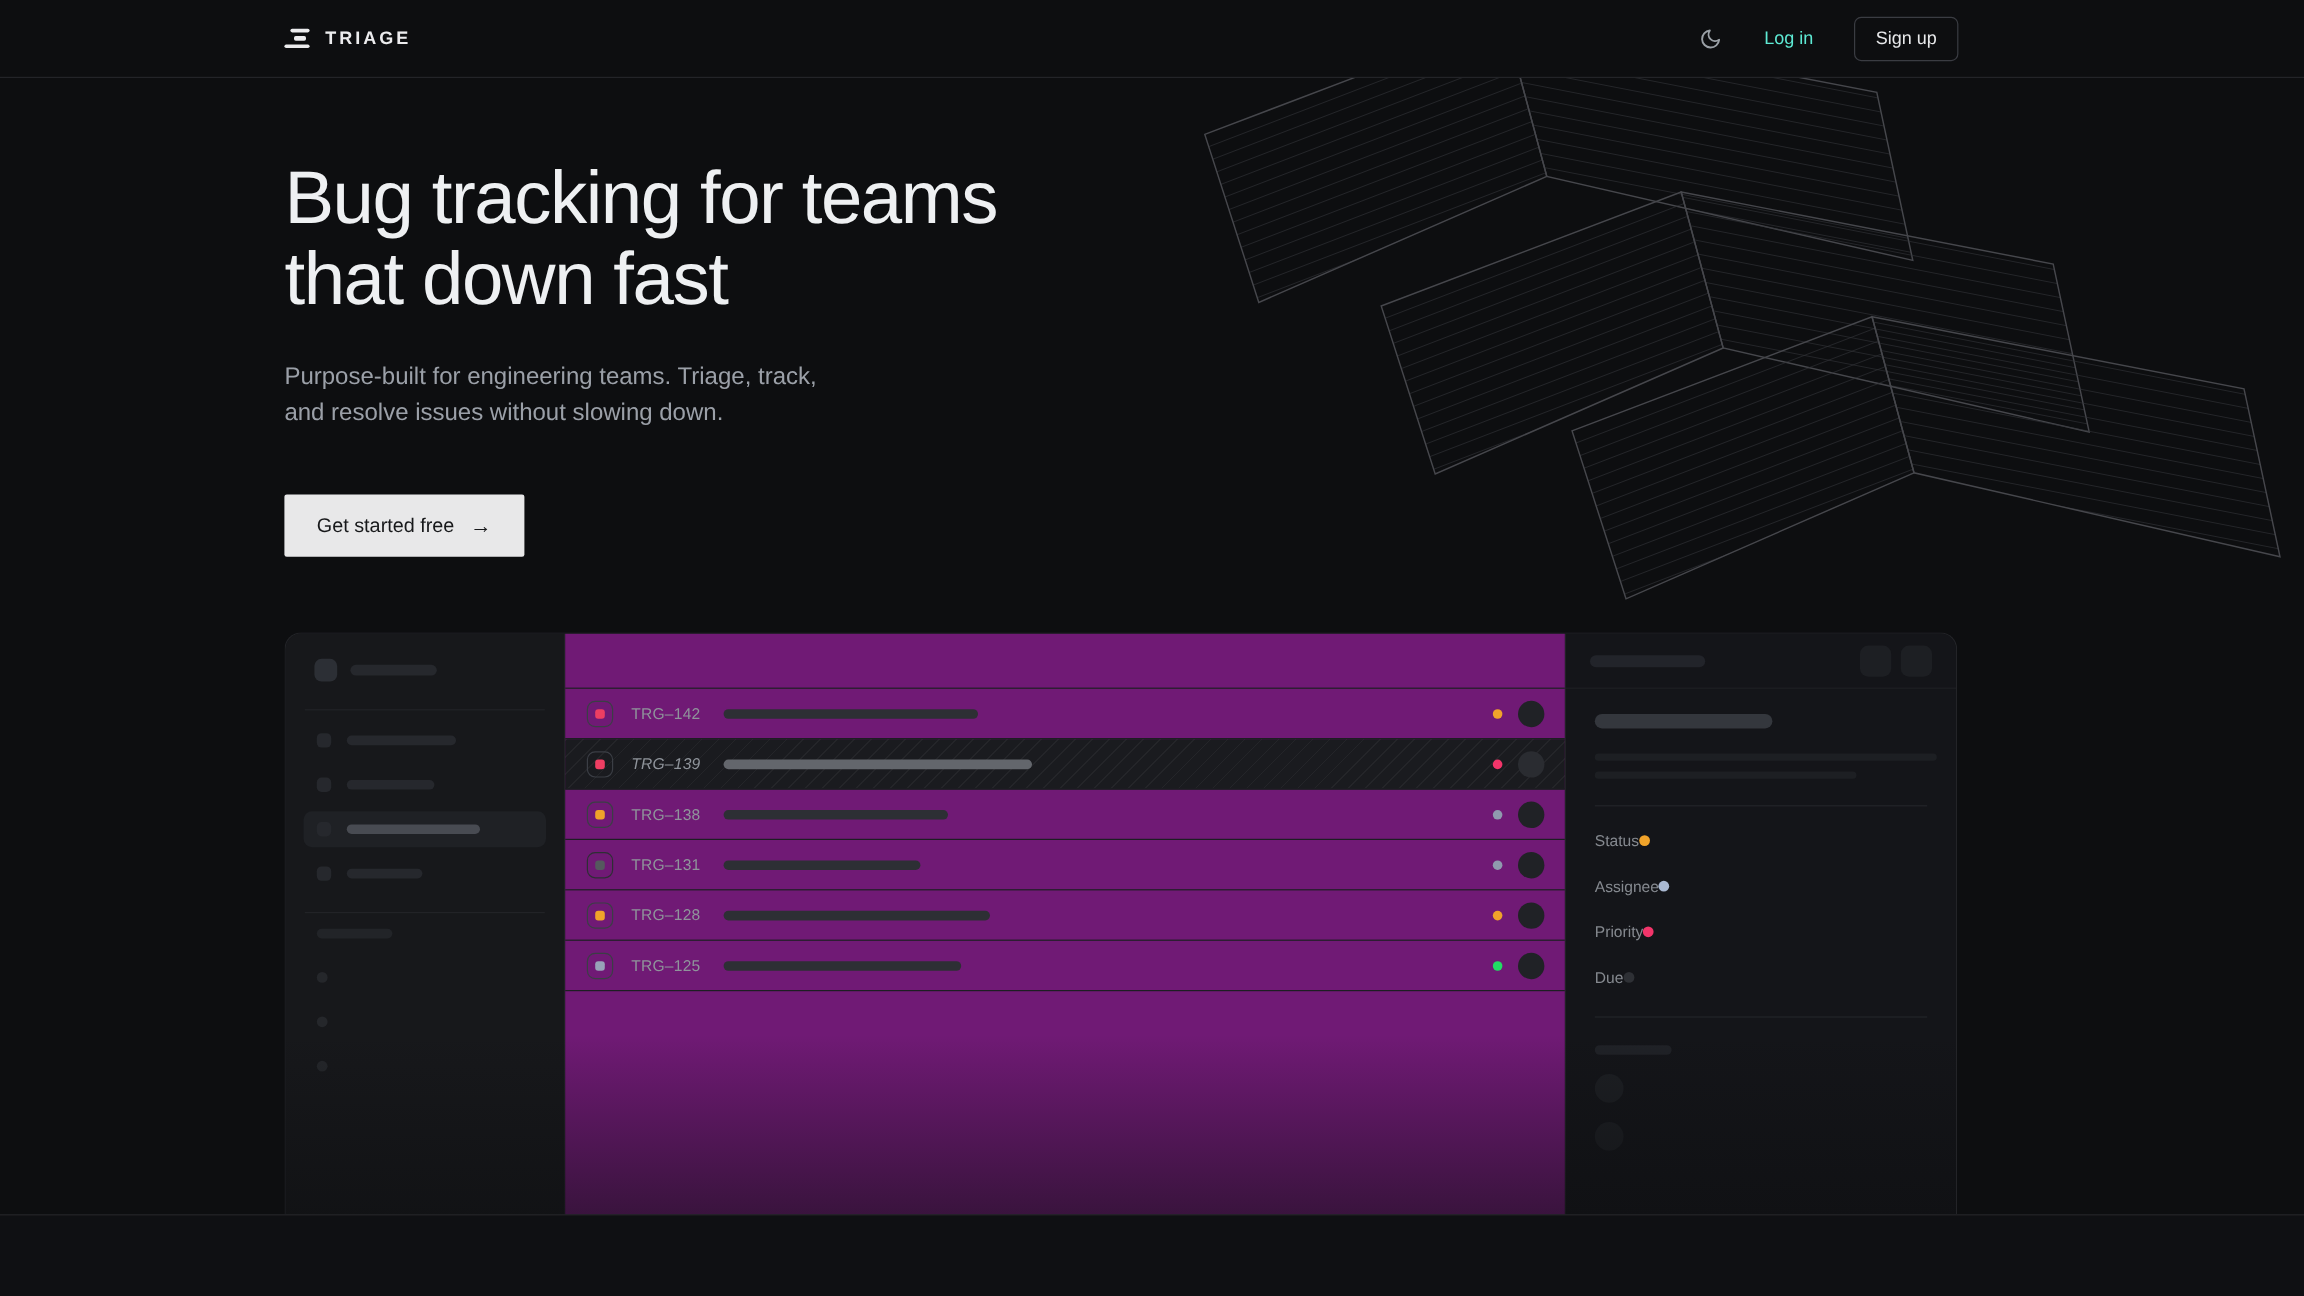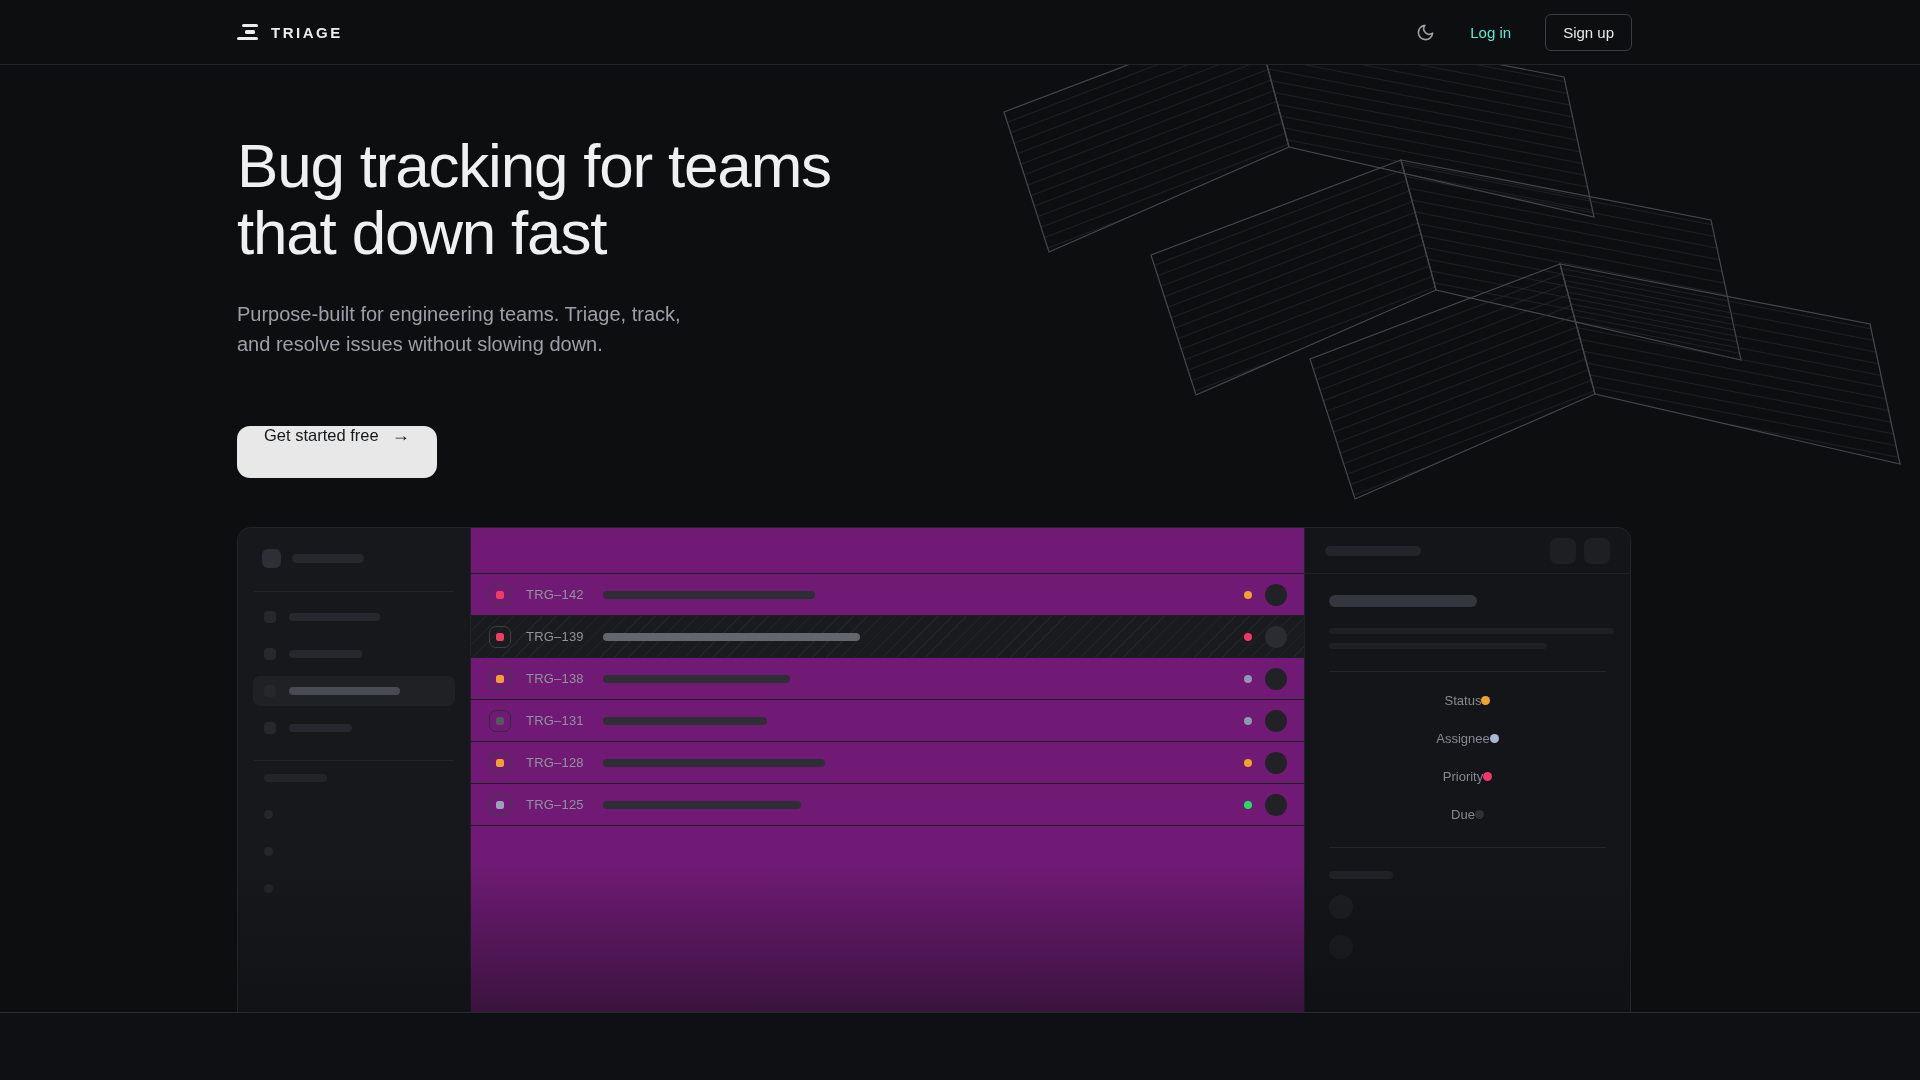--- a/index.html
+++ b/index.html
@@ -35,22 +35,22 @@
   
   .hero { position:absolute; left:237px; top:132px; z-index:4; }
   .hero h1 {
     font-size:62px; font-weight:500; line-height:67px; letter-spacing:-1.2px;
     color:#eef0f2;
   }
   .hero .subtitle {
     margin-top:33px; font-size:20px; line-height:30px; color:#9ba0a8; width:480px;
   }
   .cta {
-    margin-top:67px; display:inline-flex; align-items:flex-start; gap:13px;
-    background:#e8e8e9; color:#17181a; border:none; border-radius:13px;
+    margin-top:53px; display:inline-flex; align-items:center; gap:13px;
+    background:#e8e8e9; color:#17181a; border:none; border-radius:2px;
     height:52px; padding:0 27px; font-family:inherit; font-size:16.5px; font-weight:500;
     cursor:pointer;
   }
   .cta .arrow { font-size:18px; line-height:1; }
 
   
   .wire { position:absolute; left:950px; top:65px; z-index:1; pointer-events:none; }
 
   
   .mockup {
@@ -74,20 +74,21 @@
 
   
   .m-list { flex:1 1 auto; background:#701a75; display:flex; flex-direction:column; position:relative; }
   .list-head { height:46px; border-bottom:1px solid #1f2024; display:flex; align-items:center; gap:12px; padding:0 18px; flex:none; }
   .pill { height:9px; border-radius:5px; background:#1f2125; }
   .issue-row { height:42px; border-bottom:1px solid #1d1e22; display:flex; align-items:center; padding:0 17px 0 18px; }
   .issue-row.hatched {
     background:
       repeating-linear-gradient(135deg, rgba(255,255,255,0.045) 0 1px, transparent 1px 10px),
       #1a1b1f;
+    font-style: italic;
   }
   .type-icon { width:22px; height:22px; border:1.5px solid #3b3e45; border-radius:7px; display:flex; align-items:center; justify-content:center; flex:none; }
   .type-icon.muted { border-color:#2d2f34; }
   .type-icon i { width:8px; height:8px; border-radius:2.5px; display:block; }
   .issue-id { width:64px; margin-left:15px; font-size:13px; color:#8f949b; letter-spacing:0.2px; flex:none; }
   .title-skel { height:8px; border-radius:4px; background:#2d2f34; margin-left:13px; }
   .hatched .title-skel { background:#63666c; }
   .row-spacer { flex:1 1 auto; }
   .status-dot { width:8px; height:8px; border-radius:50%; flex:none; }
   .avatar { width:22px; height:22px; border-radius:50%; background:#202226; margin-left:13px; flex:none; }
@@ -98,21 +99,21 @@
   .detail-head { height:46px; border-bottom:1px solid #1f2024; display:flex; align-items:center; padding:0 20px; flex:none; }
   .detail-head .head-bar { width:96px; height:10px; border-radius:5px; background:#22242a; }
   .head-btns { margin-left:auto; display:flex; gap:8px; }
   .icon-btn { width:26px; height:26px; border-radius:7px; background:#1d1f23; border:none; cursor:pointer; }
   .detail-body { padding:21px 24px 0; }
   .d-title { width:148px; height:12px; border-radius:6px; background:#34373d; }
   .d-line { height:6px; border-radius:3px; background:#1d1f23; }
   .d-line.l1 { width:285px; margin-top:21px; }
   .d-line.l2 { width:218px; margin-top:9px; }
   .d-div { height:1px; background:#24252a; margin-top:22px; }
-  .field-row { display:flex; align-items:center; justify-content:center; height:38px; }
+  .field-row { display:flex; align-items:center; justify-content:flex-start; height:38px; }
   .field-row:first-of-type { margin-top:9px; }
   .field-label { font-size:13px; color:#85898f; }
   .field-dot { width:9px; height:9px; border-radius:50%; }
   .d-label2 { width:64px; height:8px; border-radius:4px; background:#202227; margin-top:23px; }
   .d-avatar { width:24px; height:24px; border-radius:50%; background:#1d1f23; margin-top:16px; }
 
   .mockup-fade {
     position:absolute; left:0; right:0; bottom:0; height:150px; pointer-events:none;
     background:linear-gradient(to bottom, rgba(13,14,16,0), rgba(13,14,16,0.55));
   }

